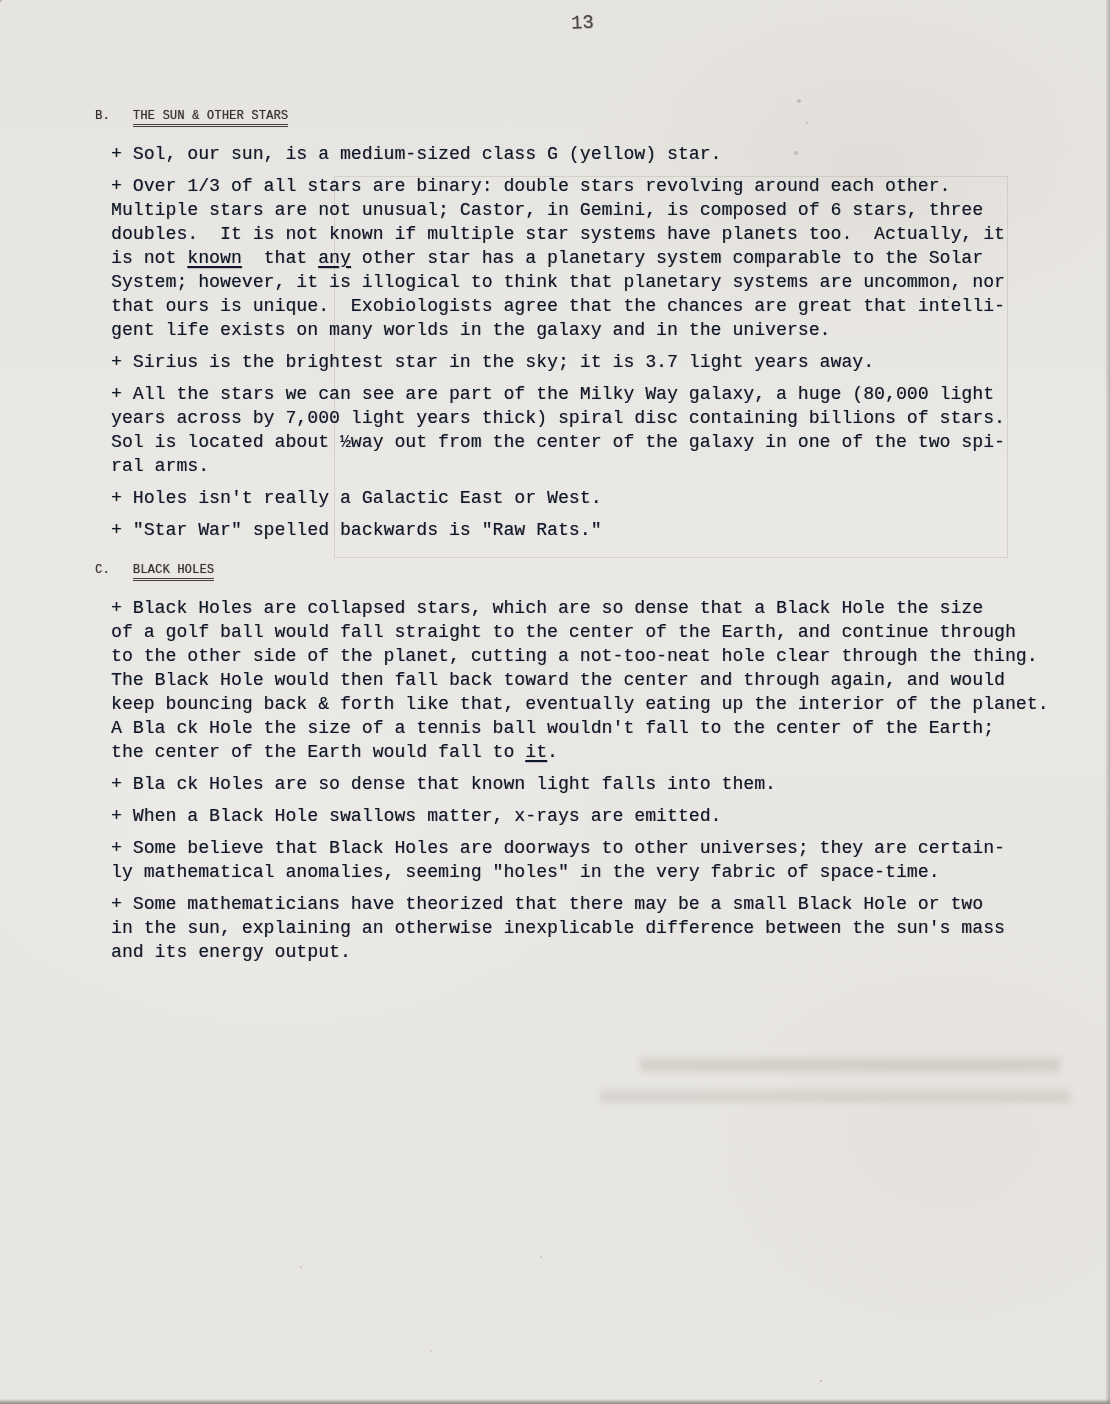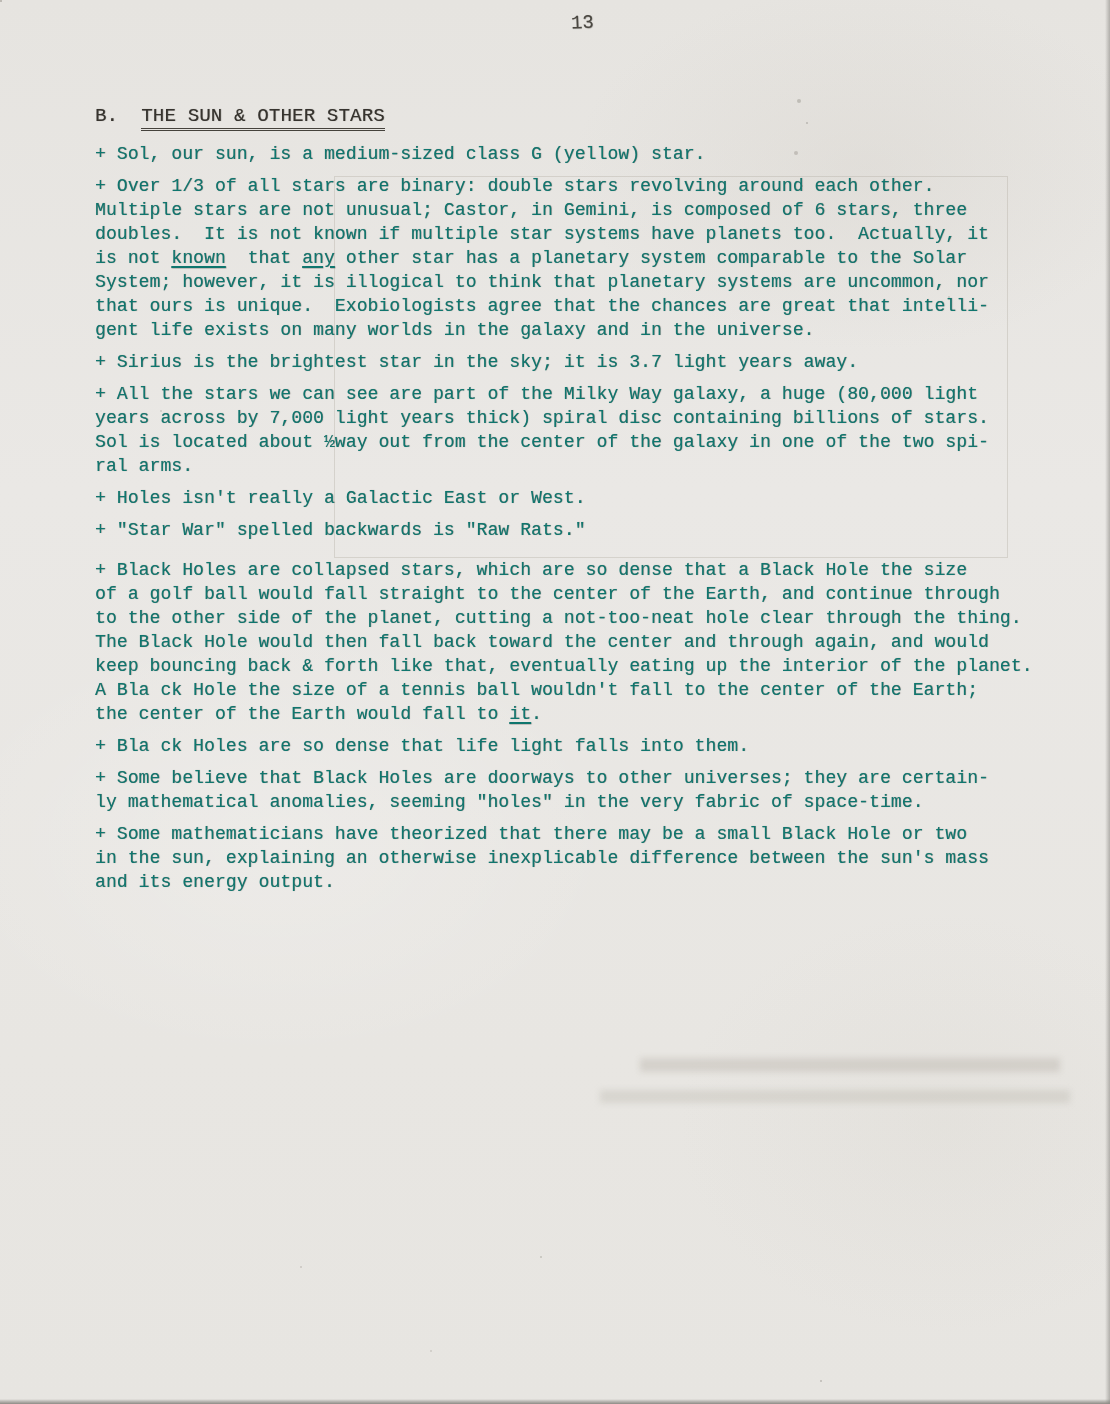--- a/index.html
+++ b/index.html
@@ -18,26 +18,26 @@
       radial-gradient(ellipse 380px 300px at 85% 80%,rgba(210,206,198,0.18),rgba(0,0,0,0) 70%);
   }
   .pagenum{
     position:absolute;left:571px;top:12px;
     font-size:19px;color:#4a4741;
     text-shadow:0.4px 0.4px 0.8px rgba(70,66,60,0.55);
     transform:rotate(-2deg);
   }
   .content{position:absolute;left:95px;top:104px;width:965px;}
   .section + .section{margin-top:16px;}
-  .heading{margin:0 0 14px 0;font-size:19px;line-height:24px;color:#36332e;
+  .heading{margin:0 0 14px 0;font-size:12px;line-height:24px;color:#36332e;
     text-shadow:0.5px 0.4px 0.7px rgba(54,51,46,0.6);letter-spacing:0.2px;}
   .sec-label{margin-right:23px;}
   .sec-title{border-bottom:3px double #45423c;padding-bottom:1px;}
   .bullet{
-    margin:0 0 8px 0;font-size:18px;line-height:24px;color:#0f766e;
+    margin:0 0 8px 16px;font-size:18px;line-height:24px;color:#0f172a;
     white-space:pre-wrap;
     text-shadow:0.45px 0.4px 0.7px rgba(54,51,46,0.55);
     letter-spacing:0.1px;
   }
   .bullet u{text-decoration-thickness:1.5px;text-underline-offset:3px;}
   
   .ghost-box{
     position:absolute;left:334px;top:176px;width:672px;height:380px;
     border:1px solid rgba(178,173,163,0.38);pointer-events:none;
   }
@@ -83,21 +83,23 @@
       <section class="section">
         <div class="heading"><span class="sec-label">B.</span><span class="sec-title">THE SUN &amp; OTHER STARS</span></div>
         <p class="bullet">+ Sol, our sun, is a medium-sized class G (yellow) star.</p>
         <p class="bullet">+ Over 1/3 of all stars are binary: double stars revolving around each other.<br>Multiple stars are not unusual; Castor, in Gemini, is composed of 6 stars, three<br>doubles.  It is not known if multiple star systems have planets too.  Actually, it<br>is not <u>known</u>  that <u>any</u> other star has a planetary system comparable to the Solar<br>System; however, it is illogical to think that planetary systems are uncommon, nor<br>that ours is unique.  Exobiologists agree that the chances are great that intelli-<br>gent life exists on many worlds in the galaxy and in the universe.</p>
         <p class="bullet">+ Sirius is the brightest star in the sky; it is 3.7 light years away.</p>
         <p class="bullet">+ All the stars we can see are part of the Milky Way galaxy, a huge (80,000 light<br>years across by 7,000 light years thick) spiral disc containing billions of stars.<br>Sol is located about ½way out from the center of the galaxy in one of the two spi-<br>ral arms.</p>
         <p class="bullet">+ Holes isn't really a Galactic East or West.</p>
         <p class="bullet">+ "Star War" spelled backwards is "Raw Rats."</p>
       </section>
       <section class="section">
+        <div class="heading"><span class="sec-label">C.</span><span class="sec-title">BLACK HOLES</span></div>
         <p class="bullet">+ Black Holes are collapsed stars, which are so dense that a Black Hole the size<br>of a golf ball would fall straight to the center of the Earth, and continue through<br>to the other side of the planet, cutting a not-too-neat hole clear through the thing.<br>The Black Hole would then fall back toward the center and through again, and would<br>keep bouncing back &amp; forth like that, eventually eating up the interior of the planet.<br>A Bla ck Hole the size of a tennis ball wouldn't fall to the center of the Earth;<br>the center of the Earth would fall to <u>it</u>.</p>
-        <p class="bullet">+ Bla ck Holes are so dense that life light falls into them.</p>
+        <p class="bullet">+ Bla ck Holes are so dense that known light falls into them.</p>
+        <p class="bullet">+ When a Black Hole swallows matter, x-rays are emitted.</p>
         <p class="bullet">+ Some believe that Black Holes are doorways to other universes; they are certain-<br>ly mathematical anomalies, seeming "holes" in the very fabric of space-time.</p>
         <p class="bullet">+ Some mathematicians have theorized that there may be a small Black Hole or two<br>in the sun, explaining an otherwise inexplicable difference between the sun's mass<br>and its energy output.</p>
       </section>
     </main>
   <div class="edge-right"></div>
   <div class="edge-bottom"></div>
 </div>
 
 </body></html>

